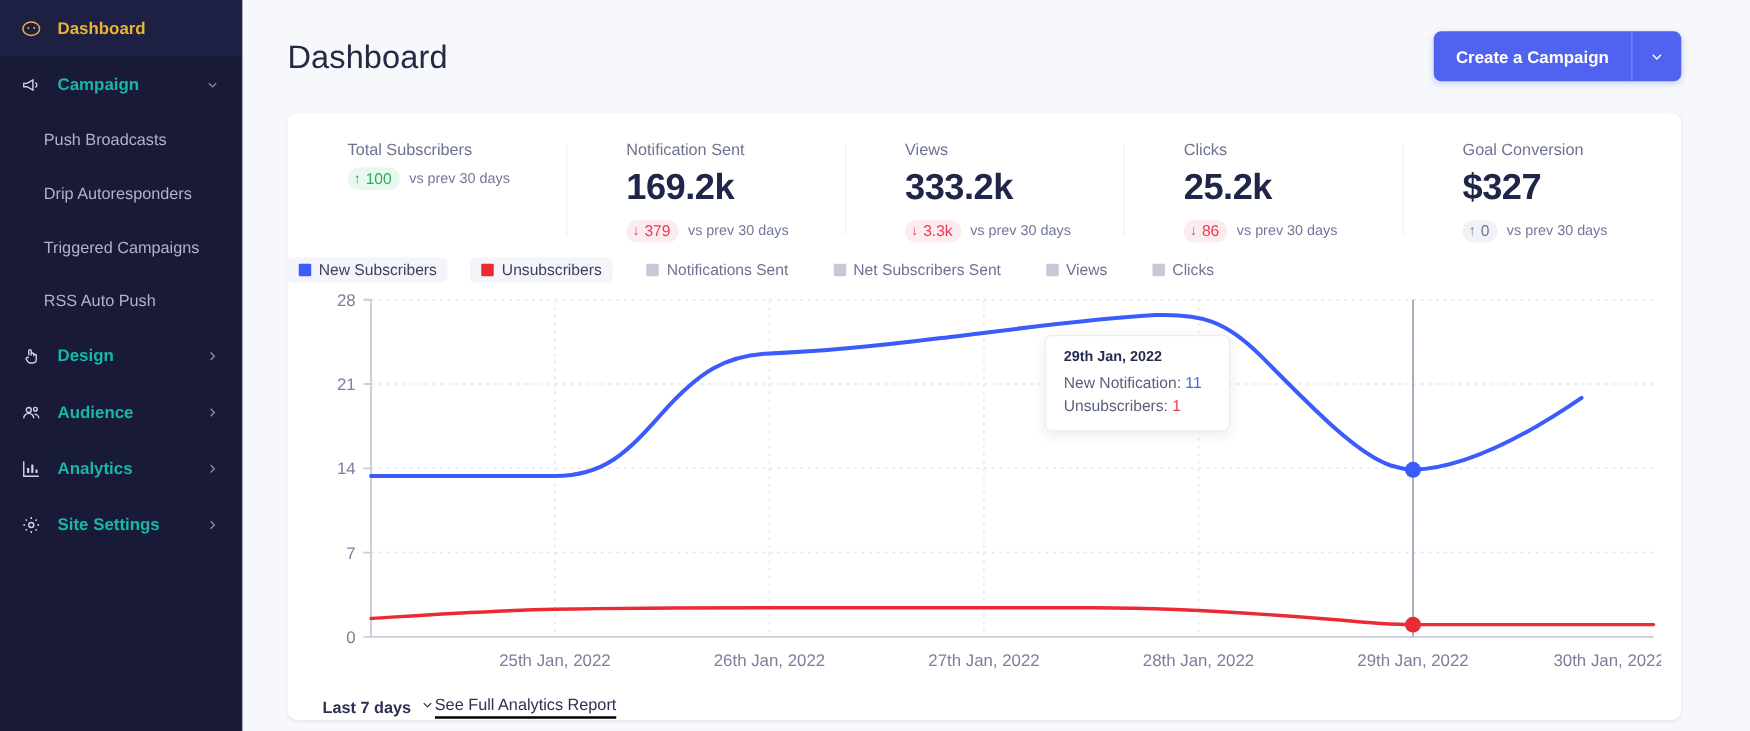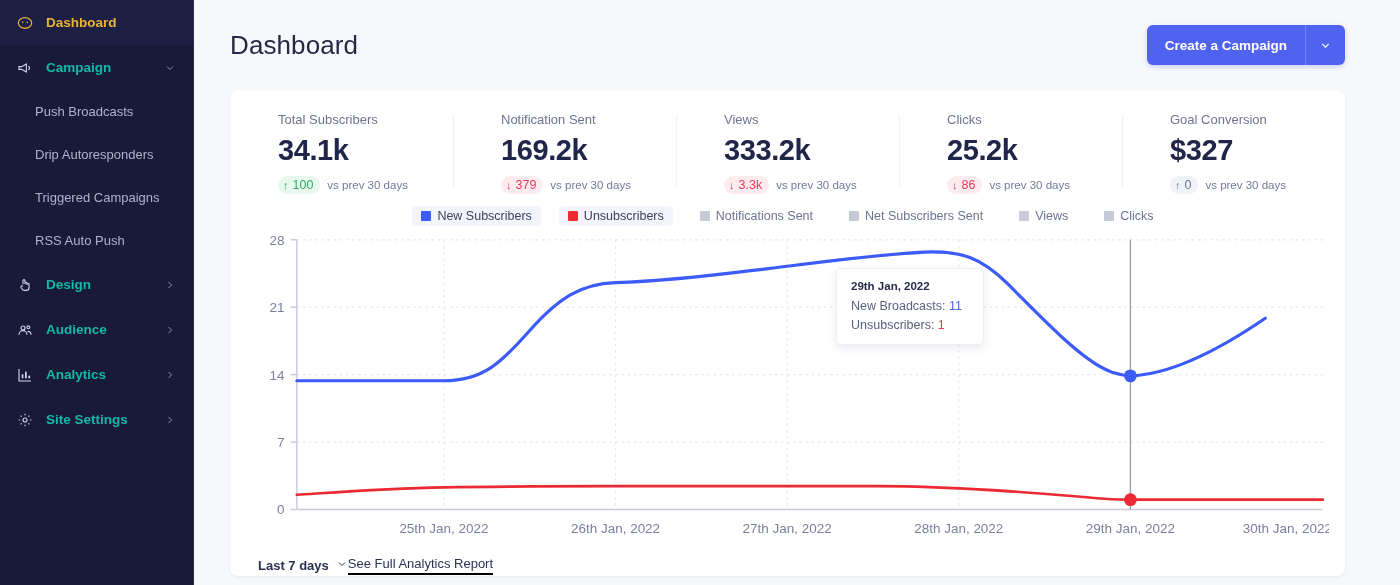--- a/index.html
+++ b/index.html
@@ -150,21 +150,21 @@
     margin-right: 7px;
   }
   .pill.up   { background: #e9f8ef; color: #2eac62; }
   .pill.down { background: #fdecef; color: #ec3b57; }
   .pill.flat { background: #f1f2f6; color: #707591; }
   .pill .arrow { font-size: 11px; line-height: 1; }
   .vs { font-size: 11.5px; color: #73789a; }
 
   
   .legend {
-    display: flex; align-items: center; justify-content: center;
+    display: flex; align-items: center; 
     gap: 18px;
     padding: 6px 0 4px 0;
   }
   .legend-item {
     display: flex; align-items: center;
     gap: 6px;
     padding: 3px 9px;
     border-radius: 4px;
     font-size: 12.5px;
     color: #3c415f;
@@ -349,21 +349,20 @@
         </span>
       </div>
     </header>
 
     <div class="card">
 
       <div class="stats">
 
         <div class="stat">
           <div class="stat-label">Total Subscribers</div>
-          <div class="stat-value">34.1k</div>
           <div class="stat-foot">
             <span class="pill up">
               <span class="arrow">↑</span>
               <span>100</span>
             </span>
             <span class="vs">vs prev 30 days</span>
           </div>
         </div>
 
         <div class="stat">
@@ -494,21 +493,21 @@
             <text x="448" y="247">27th Jan, 2022</text>
             <text x="588" y="247">28th Jan, 2022</text>
             <text x="728" y="247">29th Jan, 2022</text>
             <text x="856" y="247">30th Jan, 2022</text>
           </g>
         </svg>
 
         <div class="tooltip">
           <div class="tt-date">29th Jan, 2022</div>
           <div class="tt-row">
-            <span>New Broadcasts:</span>
+            <span>New Notification:</span>
             <span class="tt-val blue">11</span>
           </div>
           <div class="tt-row">
             <span>Unsubscribers:</span>
             <span class="tt-val red">1</span>
           </div>
         </div>
       </div>
 
       <div class="card-foot">

